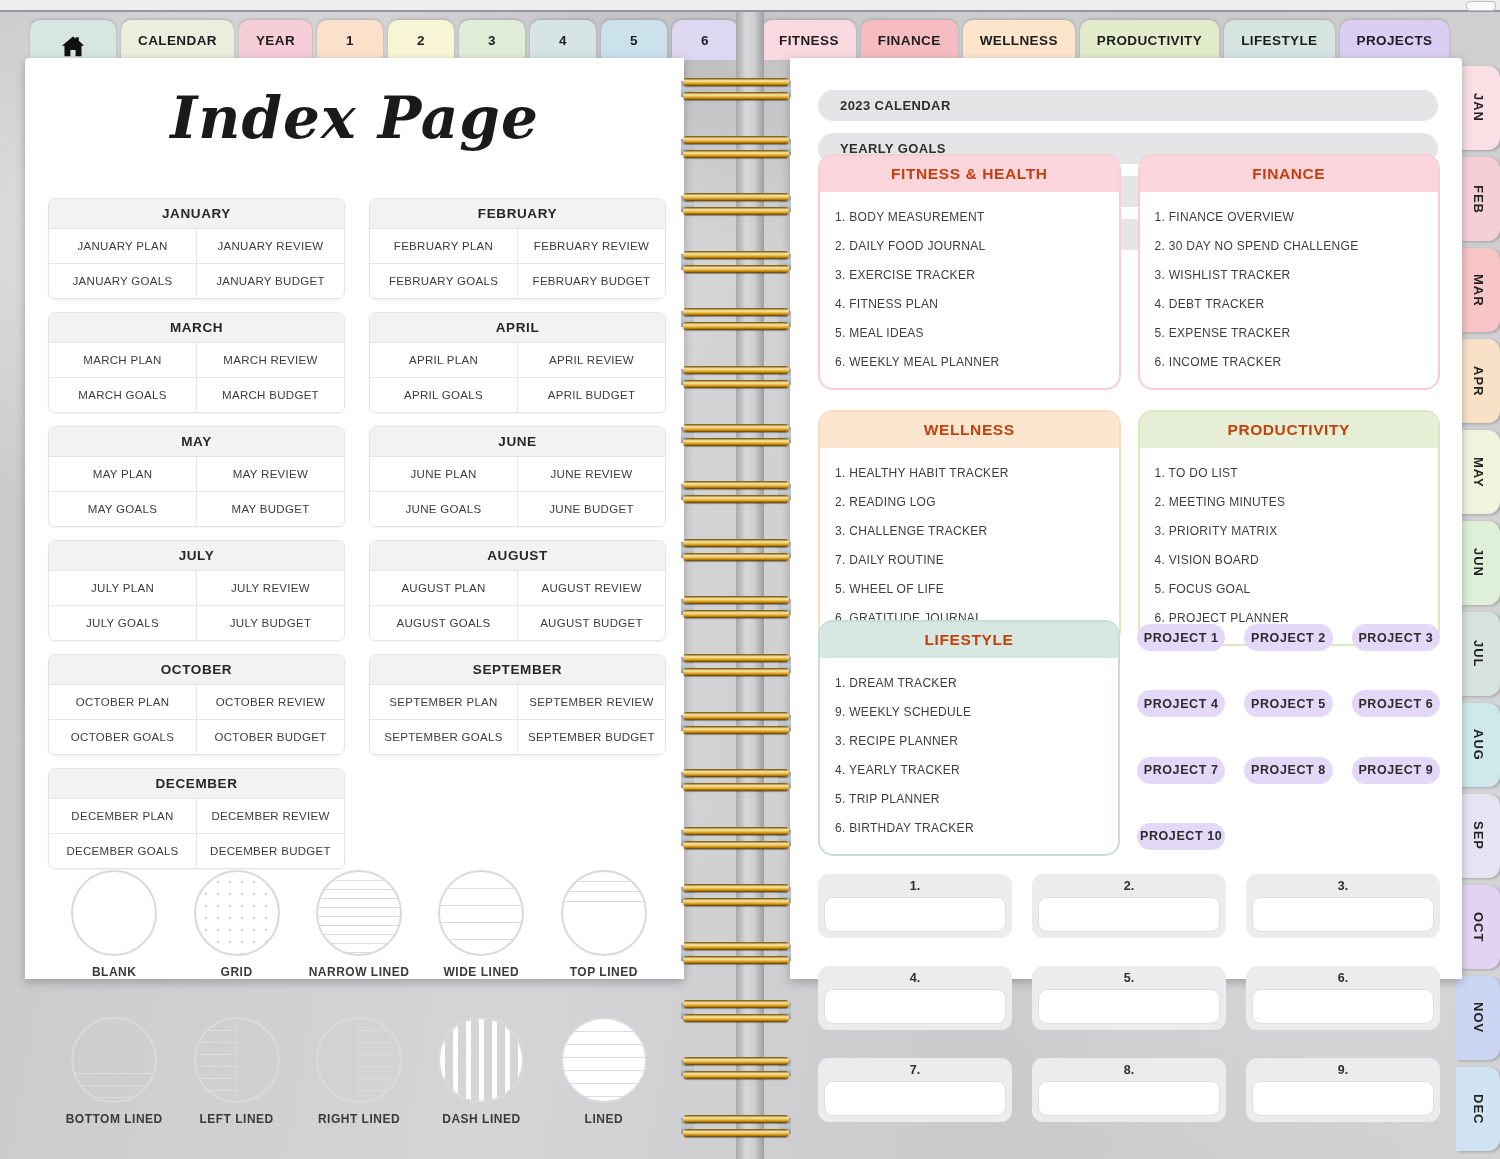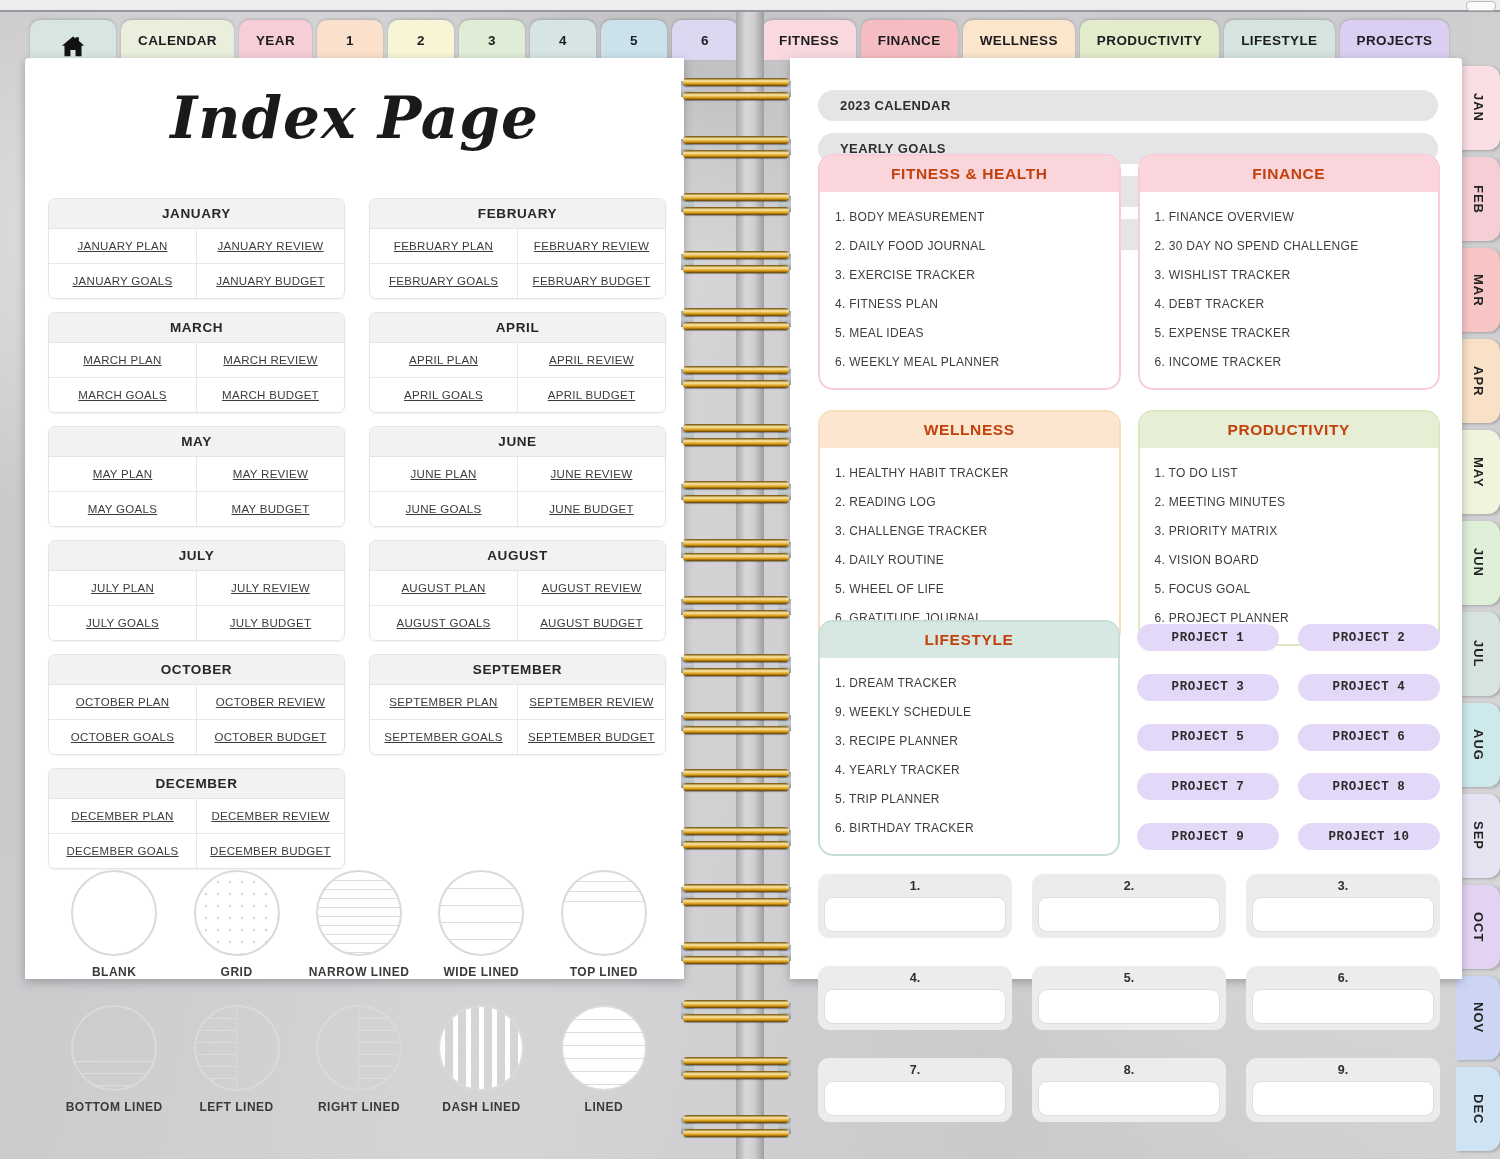--- a/index.html
+++ b/index.html
@@ -43,23 +43,23 @@
   .sidetab{width:44px;height:84px;border-radius:0 12px 12px 0;display:flex;align-items:center;justify-content:center;
     writing-mode:vertical-rl;text-orientation:mixed;font-size:13px;font-weight:700;letter-spacing:1px;color:#222;
     box-shadow:2px 1px 3px rgba(0,0,0,.22);cursor:pointer;}
   
   .title{position:absolute;left:0;top:26px;width:100%;text-align:center;
     font-family:"DejaVu Serif",serif;font-style:italic;font-weight:700;font-size:58px;color:#1a1a1a;letter-spacing:1px;}
   .months{position:absolute;left:23px;top:140px;width:618px;display:grid;grid-template-columns:1fr 1fr;column-gap:24px;row-gap:13px;}
   .month-table{border:1px solid #e4e4e4;border-radius:7px;overflow:hidden;box-shadow:0 1px 2px rgba(0,0,0,.06);}
   .mt-header{background:#f2f2f2;text-align:center;font-size:13.5px;font-weight:700;letter-spacing:.6px;color:#272727;padding:7px 0;border-bottom:1px solid #e4e4e4;}
   .mt-grid{display:grid;grid-template-columns:1fr 1fr;background:#e8e8e8;grid-gap:1px;}
-  .mt-cell{background:#fff;text-align:center;font-size:11.5px;font-weight:500;letter-spacing:.3px;color:#3c3c3c;padding:11px 2px;cursor:pointer;text-decoration:underline;}
-  
-  .pstyles{position:absolute;left:28px;top:812px;width:612px;display:grid;grid-template-columns:repeat(5,1fr);row-gap:26px;}
+  .mt-cell{background:#fff;text-align:center;font-size:11.5px;font-weight:500;letter-spacing:.3px;color:#3c3c3c;padding:11px 2px;cursor:pointer;}
+  
+  .pstyles{position:absolute;left:28px;top:812px;width:612px;display:grid;grid-template-columns:repeat(5,1fr);row-gap:38px;}
   .pstyle{display:flex;flex-direction:column;align-items:center;cursor:pointer;}
   .pstyle .lbl{margin-top:9px;font-size:12px;font-weight:600;letter-spacing:.5px;color:#3a3a3a;}
   .circle{width:86px;height:86px;border-radius:50%;border:2px solid #dadada;background-color:#fff;box-sizing:border-box;}
   .p-grid{background-image:radial-gradient(#d2d2d2 1.4px,transparent 1.6px);background-size:12px 12px;background-position:4px 4px;}
   .p-narrow{background-image:repeating-linear-gradient(to bottom,transparent 0 8px,#dcdcdc 8px 9px);}
   .p-wide{background-image:repeating-linear-gradient(to bottom,transparent 0 16px,#dcdcdc 16px 17px);}
   .p-lined{background-image:repeating-linear-gradient(to bottom,transparent 0 12px,#dcdcdc 12px 13px);}
   .p-top{background:repeating-linear-gradient(to bottom,transparent 0 9px,#dcdcdc 9px 10px) top/100% 40% no-repeat;}
   .p-bottom{background:repeating-linear-gradient(to bottom,transparent 0 11px,#dcdcdc 11px 12px) bottom/100% 48% no-repeat;}
   .p-left{background:
@@ -74,21 +74,21 @@
   
   .topbtns{position:absolute;left:28px;top:32px;width:620px;display:flex;gap:12px;flex-direction:column;}
   .gpill{background:#e5e5e7;border-radius:999px;padding:8px 22px;font-size:13px;font-weight:700;letter-spacing:.4px;color:#2e2e2e;cursor:pointer;white-space:nowrap;}
   .sections{position:absolute;left:28px;top:96px;width:622px;display:grid;grid-template-columns:1fr 1fr;column-gap:17px;row-gap:20px;}
   .scard{border:2px solid;border-radius:15px;overflow:hidden;background:#fff;box-sizing:border-box;}
   .scard .shead{text-align:center;font-size:15.5px;font-weight:700;letter-spacing:.6px;color:#c2410c;padding:9px 0;}
   .scard .sbody{padding:10px 8px 12px 15px;}
   .scard .sitem{font-size:12px;font-weight:500;letter-spacing:.3px;color:#3d3d3d;padding:7.5px 0;cursor:pointer;}
   .lifestyle-row{position:absolute;left:28px;top:562px;width:622px;display:flex;gap:17px;}
   .lifestyle-row .scard{width:302px;flex:0 0 302px;}
-  .projects{flex:1;display:grid;grid-template-columns:1fr 1fr;column-gap:19px;row-gap:19px;align-content:space-between;padding:4px 0 6px 0;box-sizing:border-box;font-family:Liberation Mono, monospace;}
+  .projects{flex:1;display:grid;grid-template-columns:1fr 1fr 1fr;column-gap:19px;row-gap:19px;align-content:space-between;padding:4px 0 6px 0;box-sizing:border-box;}
   .ppill{background:#e3d8f7;border-radius:999px;height:27px;display:flex;align-items:center;justify-content:center;
     font-size:12.5px;font-weight:700;letter-spacing:.6px;color:#2c2c2c;cursor:pointer;}
   .slots{position:absolute;left:28px;top:816px;width:622px;display:grid;grid-template-columns:repeat(3,1fr);column-gap:20px;row-gap:28px;}
   .slot{background:#ececec;border-radius:11px;padding-bottom:6px;}
   .slot .snum{text-align:center;font-size:12.5px;font-weight:700;color:#2f2f2f;padding:5px 0 4px;}
   .slot .sinput{margin:0 6px;height:33px;background:#fff;border:1px solid #dedede;border-radius:9px;cursor:text;}
 </style>
 </head>
 <body>
 
@@ -427,21 +427,21 @@
             <div class="sitem">6. INCOME TRACKER</div>
           </div>
         </div>
 
         <div class="scard" style="border-color: rgb(249, 220, 189);">
           <div class="shead" style="background: rgb(252, 230, 208);">WELLNESS</div>
           <div class="sbody">
             <div class="sitem">1. HEALTHY HABIT TRACKER</div>
             <div class="sitem">2. READING LOG</div>
             <div class="sitem">3. CHALLENGE TRACKER</div>
-            <div class="sitem">4. DAILY ROUTINE</div>
+            <div class="sitem">7. DAILY ROUTINE</div>
             <div class="sitem">5. WHEEL OF LIFE</div>
             <div class="sitem">6. GRATITUDE JOURNAL</div>
           </div>
         </div>
 
         <div class="scard" style="border-color: rgb(218, 232, 194);">
           <div class="shead" style="background: rgb(230, 238, 214);">PRODUCTIVITY</div>
           <div class="sbody">
             <div class="sitem">1. TO DO LIST</div>
             <div class="sitem">2. MEETING MINUTES</div>

